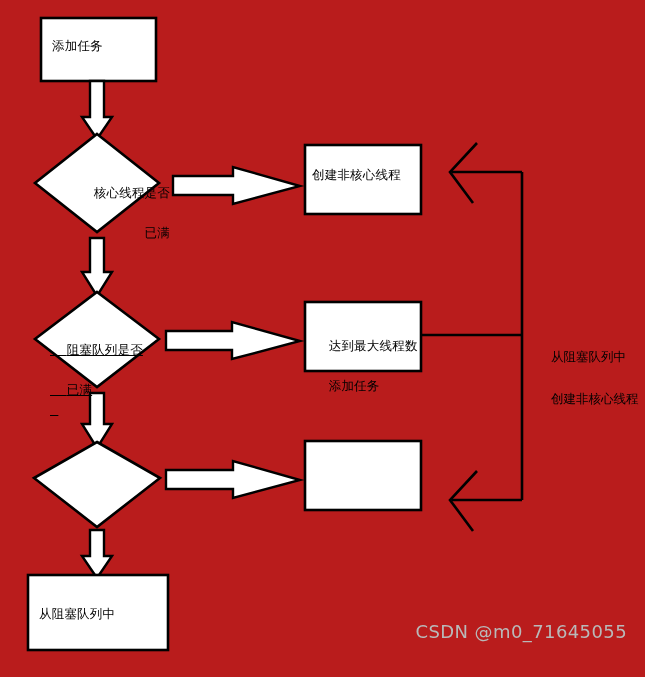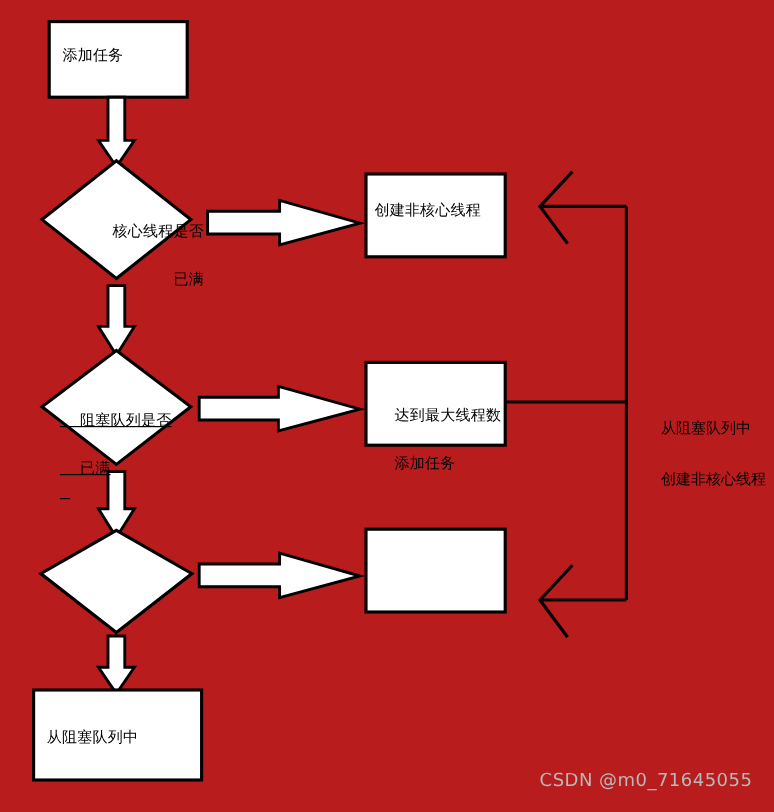--- a/index.html
+++ b/index.html
@@ -62,23 +62,23 @@
   .side-label {
     position: absolute;
     color: #000000;
     font-size: 12.5px;
     line-height: 21px;
     white-space: pre;
   }
   .watermark {
     position: absolute;
     right: 18px;
-    bottom: 18px;
+    bottom: 35px;
     color: #b9b9b9;
-    font-size: 15px;
+    font-size: 18px;
     letter-spacing: 0.4px;
     white-space: nowrap;
   }
 </style>
 </head>
 <body>
 
 <div id="canvas">
 
   <svg id="flow-svg" viewBox="0 0 645 677">

